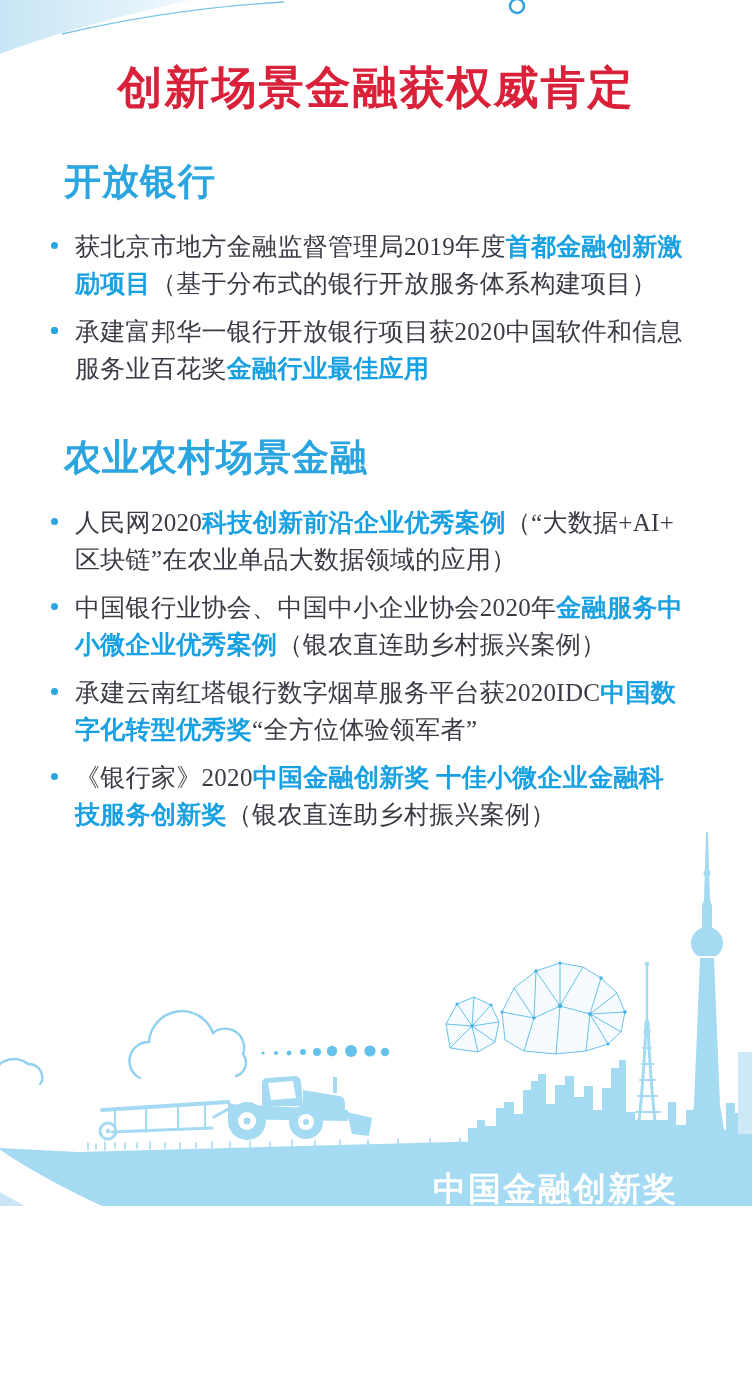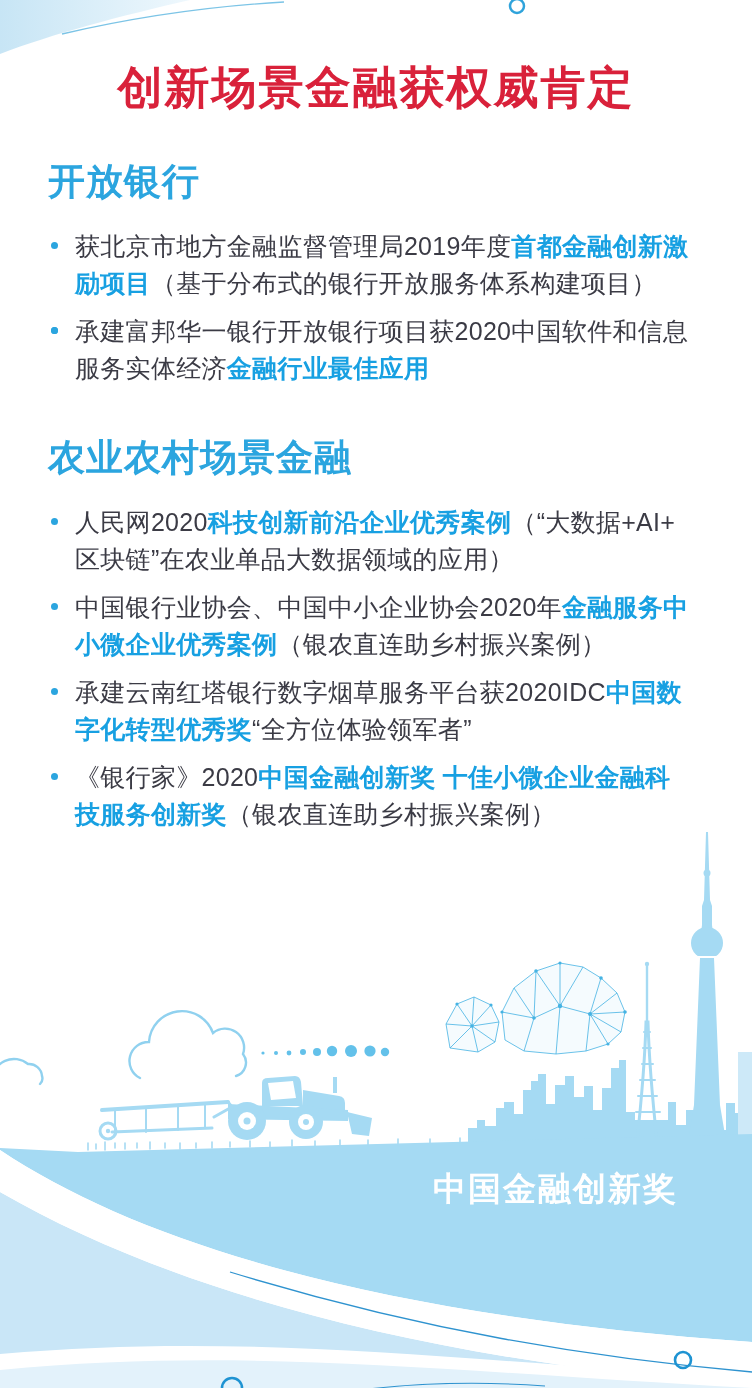--- a/index.html
+++ b/index.html
@@ -1,28 +1,28 @@
 <!DOCTYPE html>
 <html><head>
 <meta charset="utf-8">
 <style>
   html,body{margin:0;padding:0;background:#ffffff;}
   .poster{
-    position:relative;width:752px;height:1388px;overflow:hidden;background:#ffffff;
-    font-family:Liberation Sans, sans-serif;
+    position:relative;width:752px;height:1206px;overflow:hidden;background:#ffffff;
+    font-family:Liberation Serif, serif;
   }
   .deco-svg{position:absolute;left:0;top:0;width:752px;height:1391px;}
   .page-title{
     position:absolute;top:60px;left:0;width:752px;text-align:center;
     font-size:45px;line-height:56px;font-weight:800;letter-spacing:2px;color:#D9213A;
   }
   .sections{position:absolute;top:158px;left:48px;width:672px;}
   .award-section .sec-heading{
     font-size:37px;line-height:48px;font-weight:800;letter-spacing:1px;
-    color:#2BA5DF;margin:0 0 22px 0;
+    color:#2BA5DF;margin:0 0 22px 16px;
   }
   .award-section + .award-section{margin-top:47px;}
   .bullet-list{list-style:none;margin:0;padding:0;}
   .bullet-item{
     position:relative;box-sizing:border-box;width:672px;padding-left:27px;
     font-size:25px;line-height:37px;letter-spacing:0.3px;color:#3B3B45;
     margin-bottom:11px;white-space:pre-wrap;
   }
   .bullet-item::before{
     content:"";position:absolute;left:3px;top:14px;width:7px;height:7px;border-radius:50%;
@@ -167,21 +167,21 @@
   <div class="page-title">创新场景金融获权威肯定</div>
 
   <div class="sections">
       <section class="award-section">
         <h2 class="sec-heading">开放银行</h2>
         <ul class="bullet-list">
           <li class="bullet-item"><span class="seg">获北京市地方金融监督管理局2019年度</span><span class="seg hl">首都金融创新激
 励项目</span><span class="seg">（基于分布式的银行开放服务体系构建项目）</span></li>
           <li class="bullet-item"></li>
           <li class="bullet-item"><span class="seg">承建富邦华一银行开放银行项目获2020中国软件和信息
-服务实体经济</span><span class="seg hl">金融行业最佳应用</span></li>
+服务业百花奖</span><span class="seg hl">金融行业最佳应用</span></li>
         </ul>
       </section>
       <section class="award-section">
         <h2 class="sec-heading">农业农村场景金融</h2>
         <ul class="bullet-list">
           <li class="bullet-item"><span class="seg">人民网2020</span><span class="seg hl">科技创新前沿企业优秀案例</span><span class="seg">（“大数据+AI+
 区块链”在农业单品大数据领域的应用）</span></li>
           <li class="bullet-item"><span class="seg">中国银行业协会、中国中小企业协会2020年</span><span class="seg hl">金融服务中
 小微企业优秀案例</span><span class="seg">（银农直连助乡村振兴案例）</span></li>
           <li class="bullet-item"><span class="seg">承建云南红塔银行数字烟草服务平台获2020IDC</span><span class="seg hl">中国数

